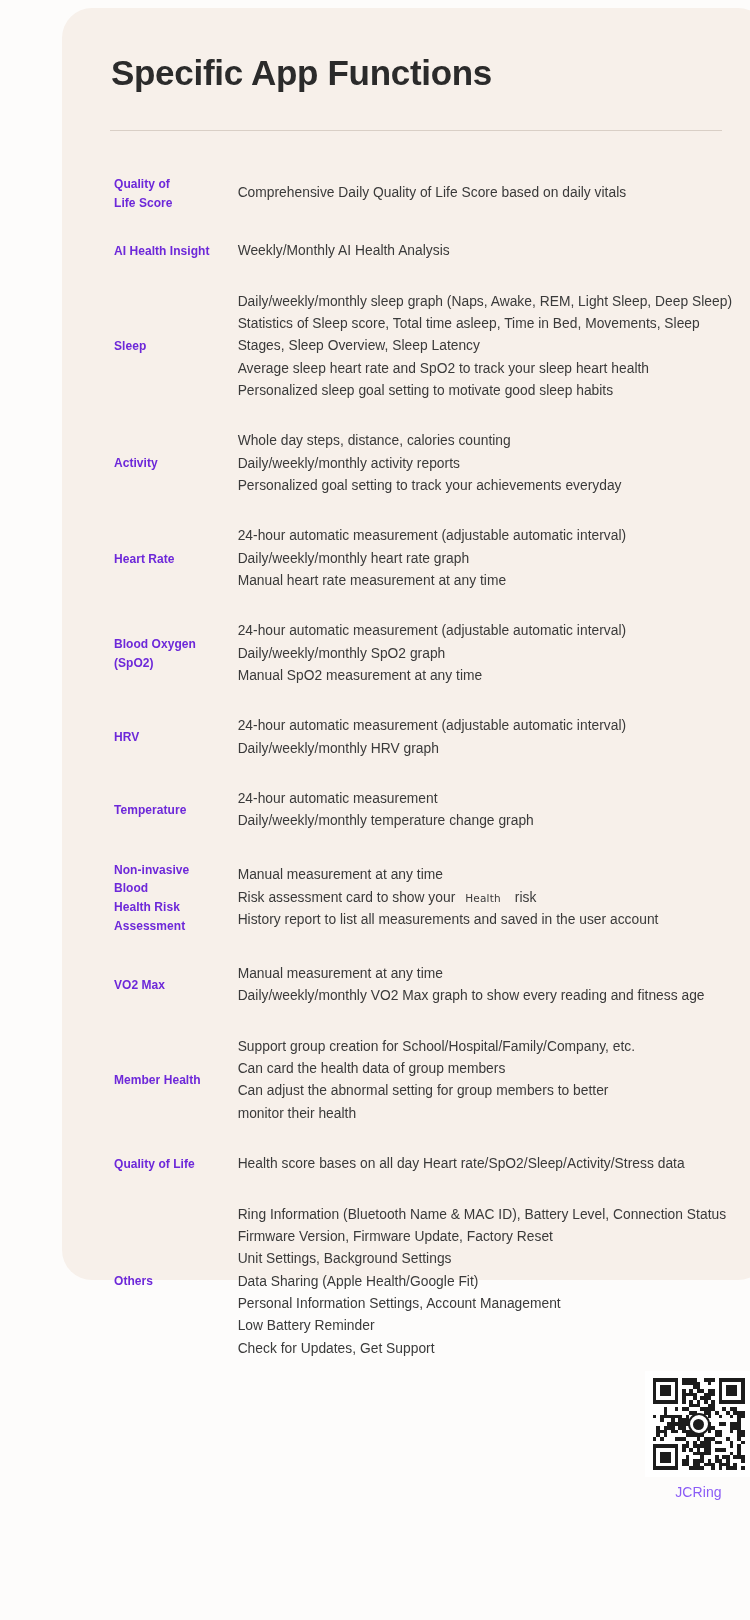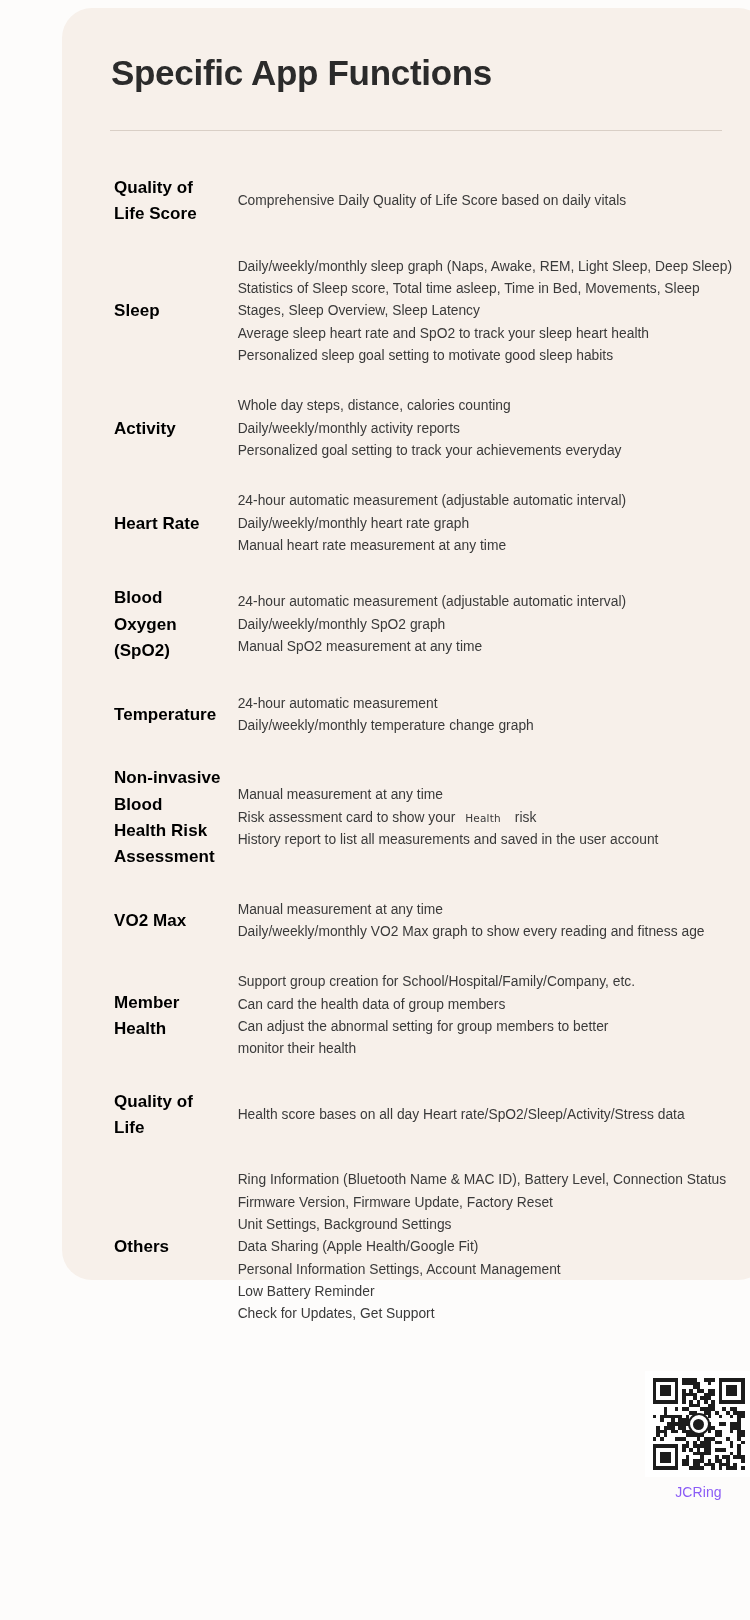--- a/index.html
+++ b/index.html
@@ -60,23 +60,23 @@
     margin-top: 30px;
     width: 100%;
     border-collapse: collapse;
   }
 
   .func-table tr { vertical-align: middle; }
 
   .func-label {
     width: 148px;
     padding: 14px 8px 14px 6px;
-    font-size: 17px;
+    font-size: 12px;
     font-weight: bold;
-    color: #000000;
+    color: #6d28d9;
     line-height: 1.55;
     letter-spacing: 0.05px;
     white-space: pre-line;
     vertical-align: middle;
   }
 
   .func-desc {
     padding: 14px 0 14px 6px;
     font-size: 13.8px;
     color: #3a3a3a;
@@ -160,20 +160,26 @@
       <table class="func-table">
         <tbody>
             <tr>
               <td class="func-label">Quality of
 Life Score</td>
               <td class="func-desc">
                 <span class="line">Comprehensive Daily Quality of Life Score based on daily vitals</span>
               </td>
             </tr>
             <tr>
+              <td class="func-label">AI Health Insight</td>
+              <td class="func-desc">
+                <span class="line">Weekly/Monthly AI Health Analysis</span>
+              </td>
+            </tr>
+            <tr>
               <td class="func-label">Sleep</td>
               <td class="func-desc">
                 <span class="line">Daily/weekly/monthly sleep graph (Naps, Awake, REM, Light Sleep, Deep Sleep)</span>
                 <span class="line">Statistics of Sleep score, Total time asleep, Time in Bed, Movements, Sleep</span>
                 <span class="line">Stages, Sleep Overview, Sleep Latency</span>
                 <span class="line">Average sleep heart rate and SpO2 to track your sleep heart health</span>
                 <span class="line">Personalized sleep goal setting to motivate good sleep habits</span>
               </td>
             </tr>
             <tr>
@@ -192,20 +198,27 @@
                 <span class="line">Manual heart rate measurement at any time</span>
               </td>
             </tr>
             <tr>
               <td class="func-label">Blood Oxygen
 (SpO2)</td>
               <td class="func-desc">
                 <span class="line">24-hour automatic measurement (adjustable automatic interval)</span>
                 <span class="line">Daily/weekly/monthly SpO2 graph</span>
                 <span class="line">Manual SpO2 measurement at any time</span>
+              </td>
+            </tr>
+            <tr>
+              <td class="func-label">HRV</td>
+              <td class="func-desc">
+                <span class="line">24-hour automatic measurement (adjustable automatic interval)</span>
+                <span class="line">Daily/weekly/monthly HRV graph</span>
               </td>
             </tr>
             <tr>
               <td class="func-label">Temperature</td>
               <td class="func-desc">
                 <span class="line">24-hour automatic measurement</span>
                 <span class="line">Daily/weekly/monthly temperature change graph</span>
               </td>
             </tr>
             <tr>

